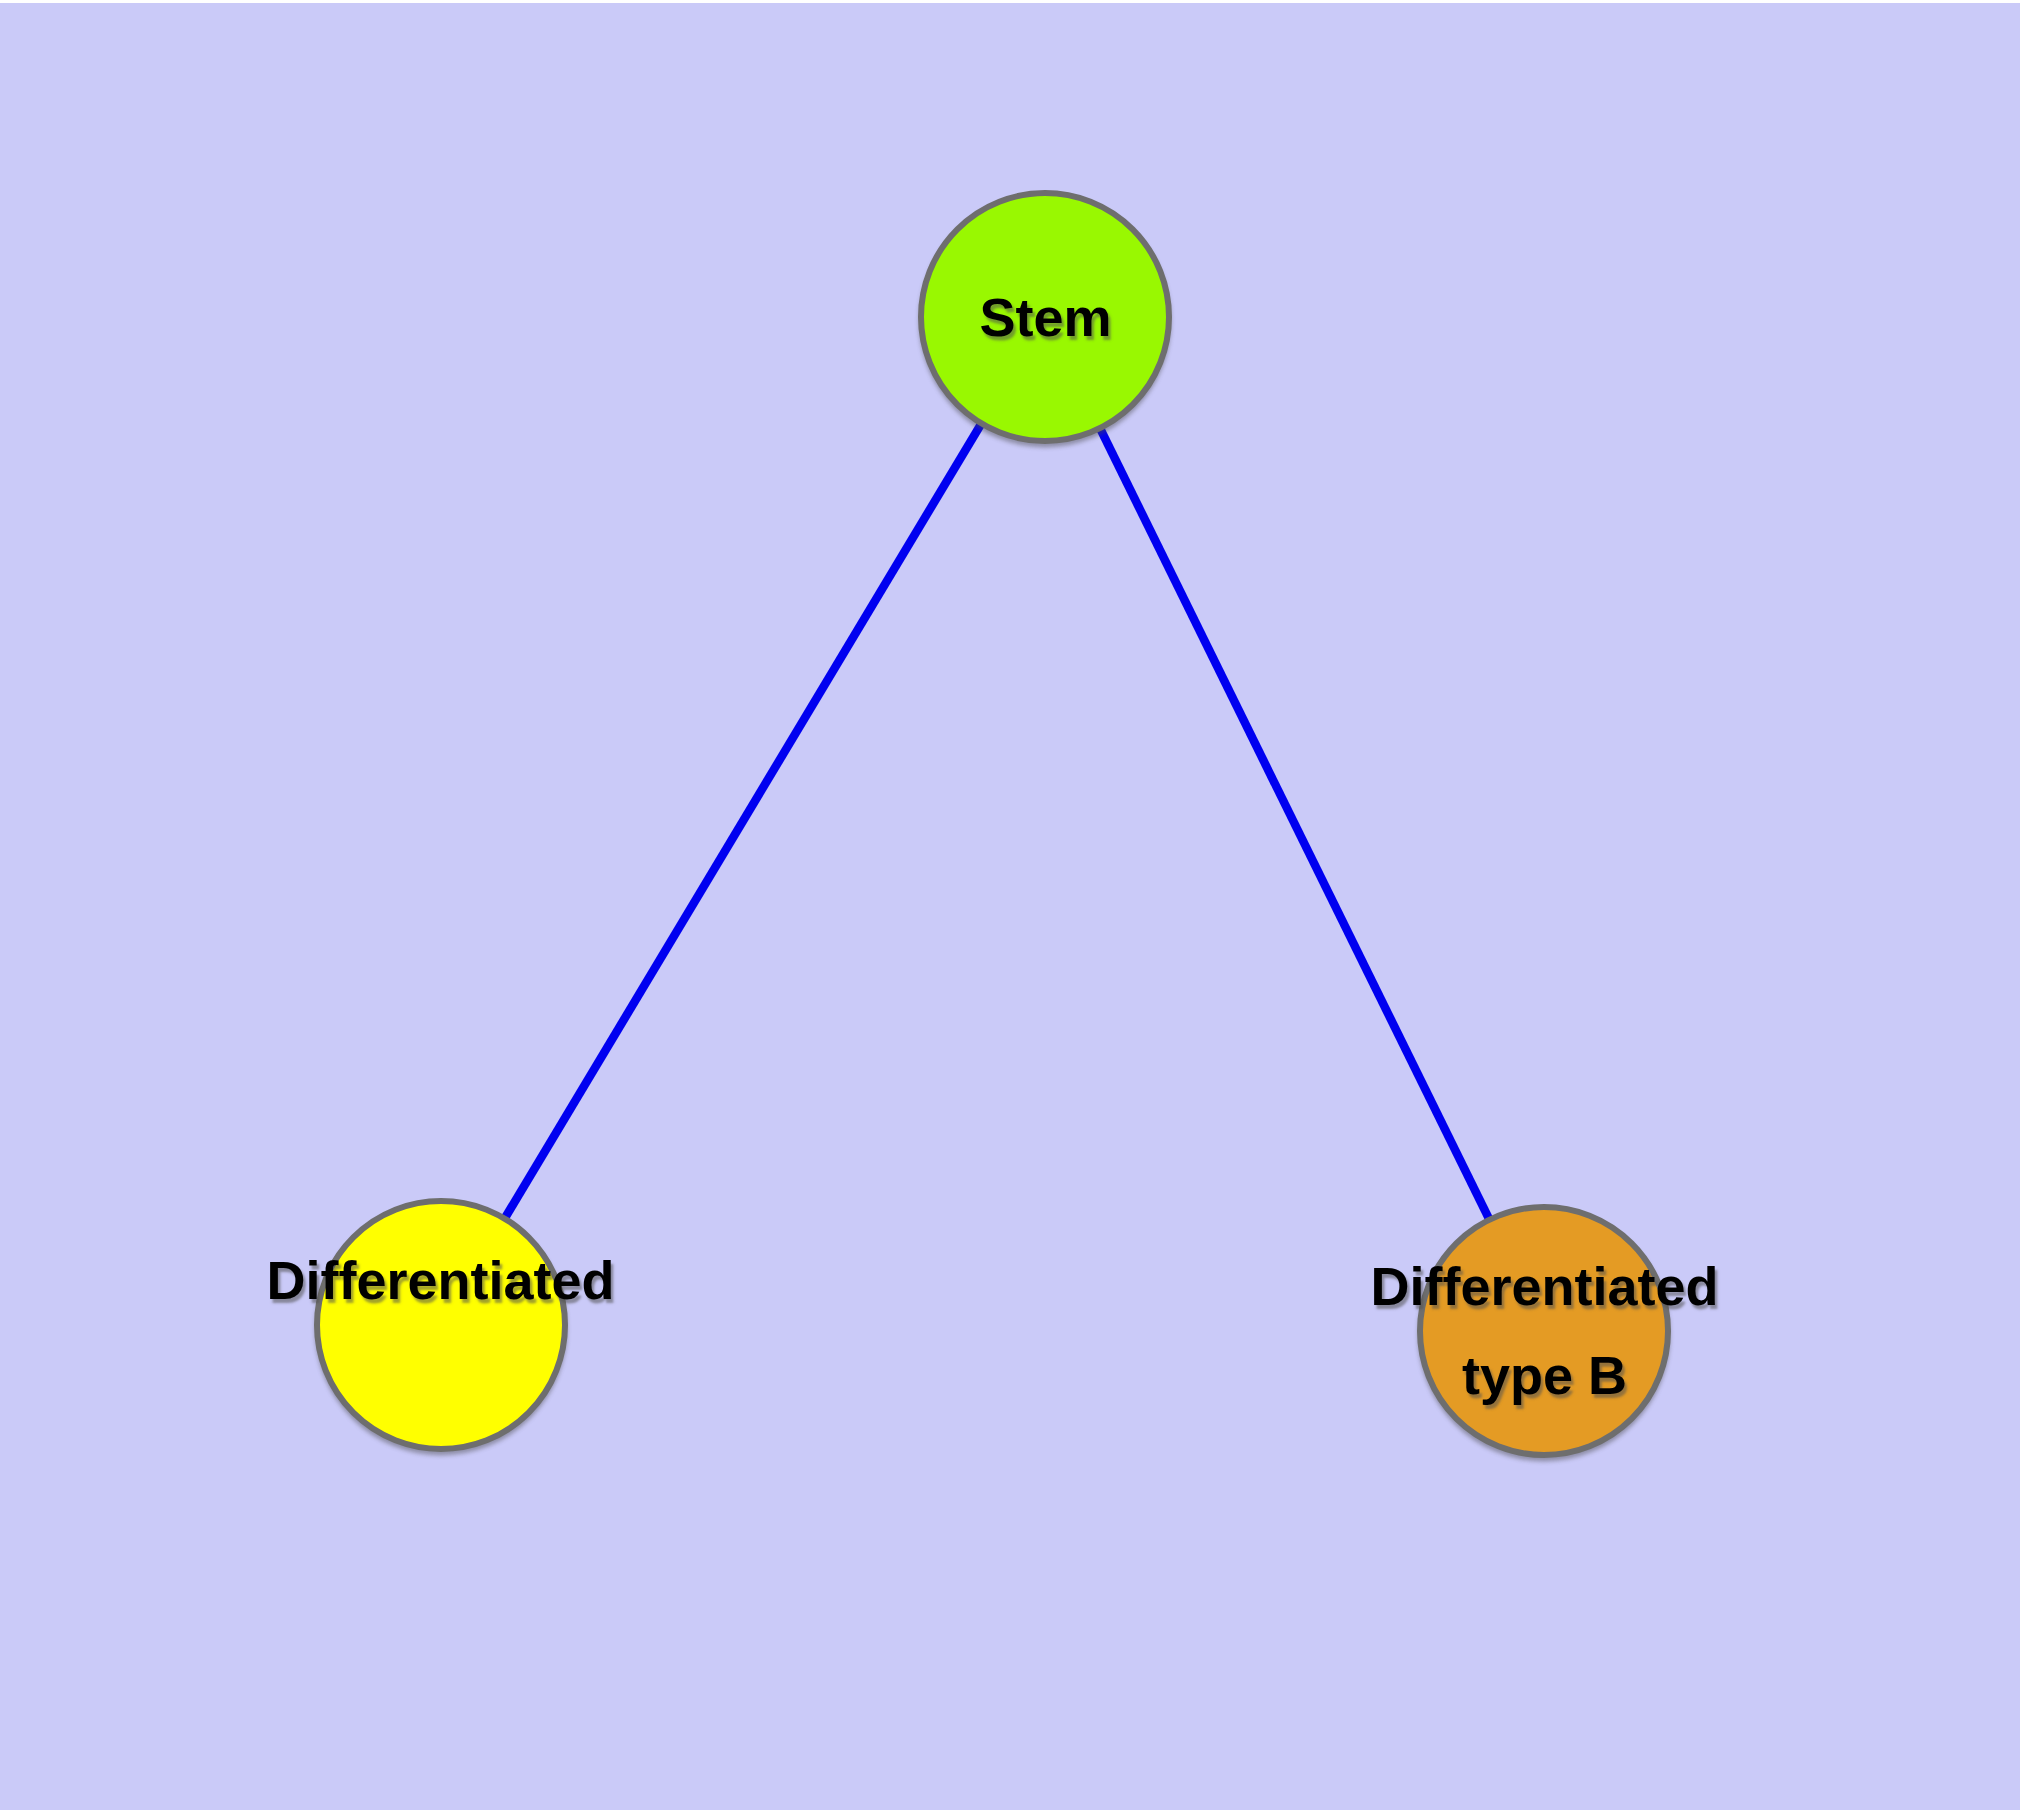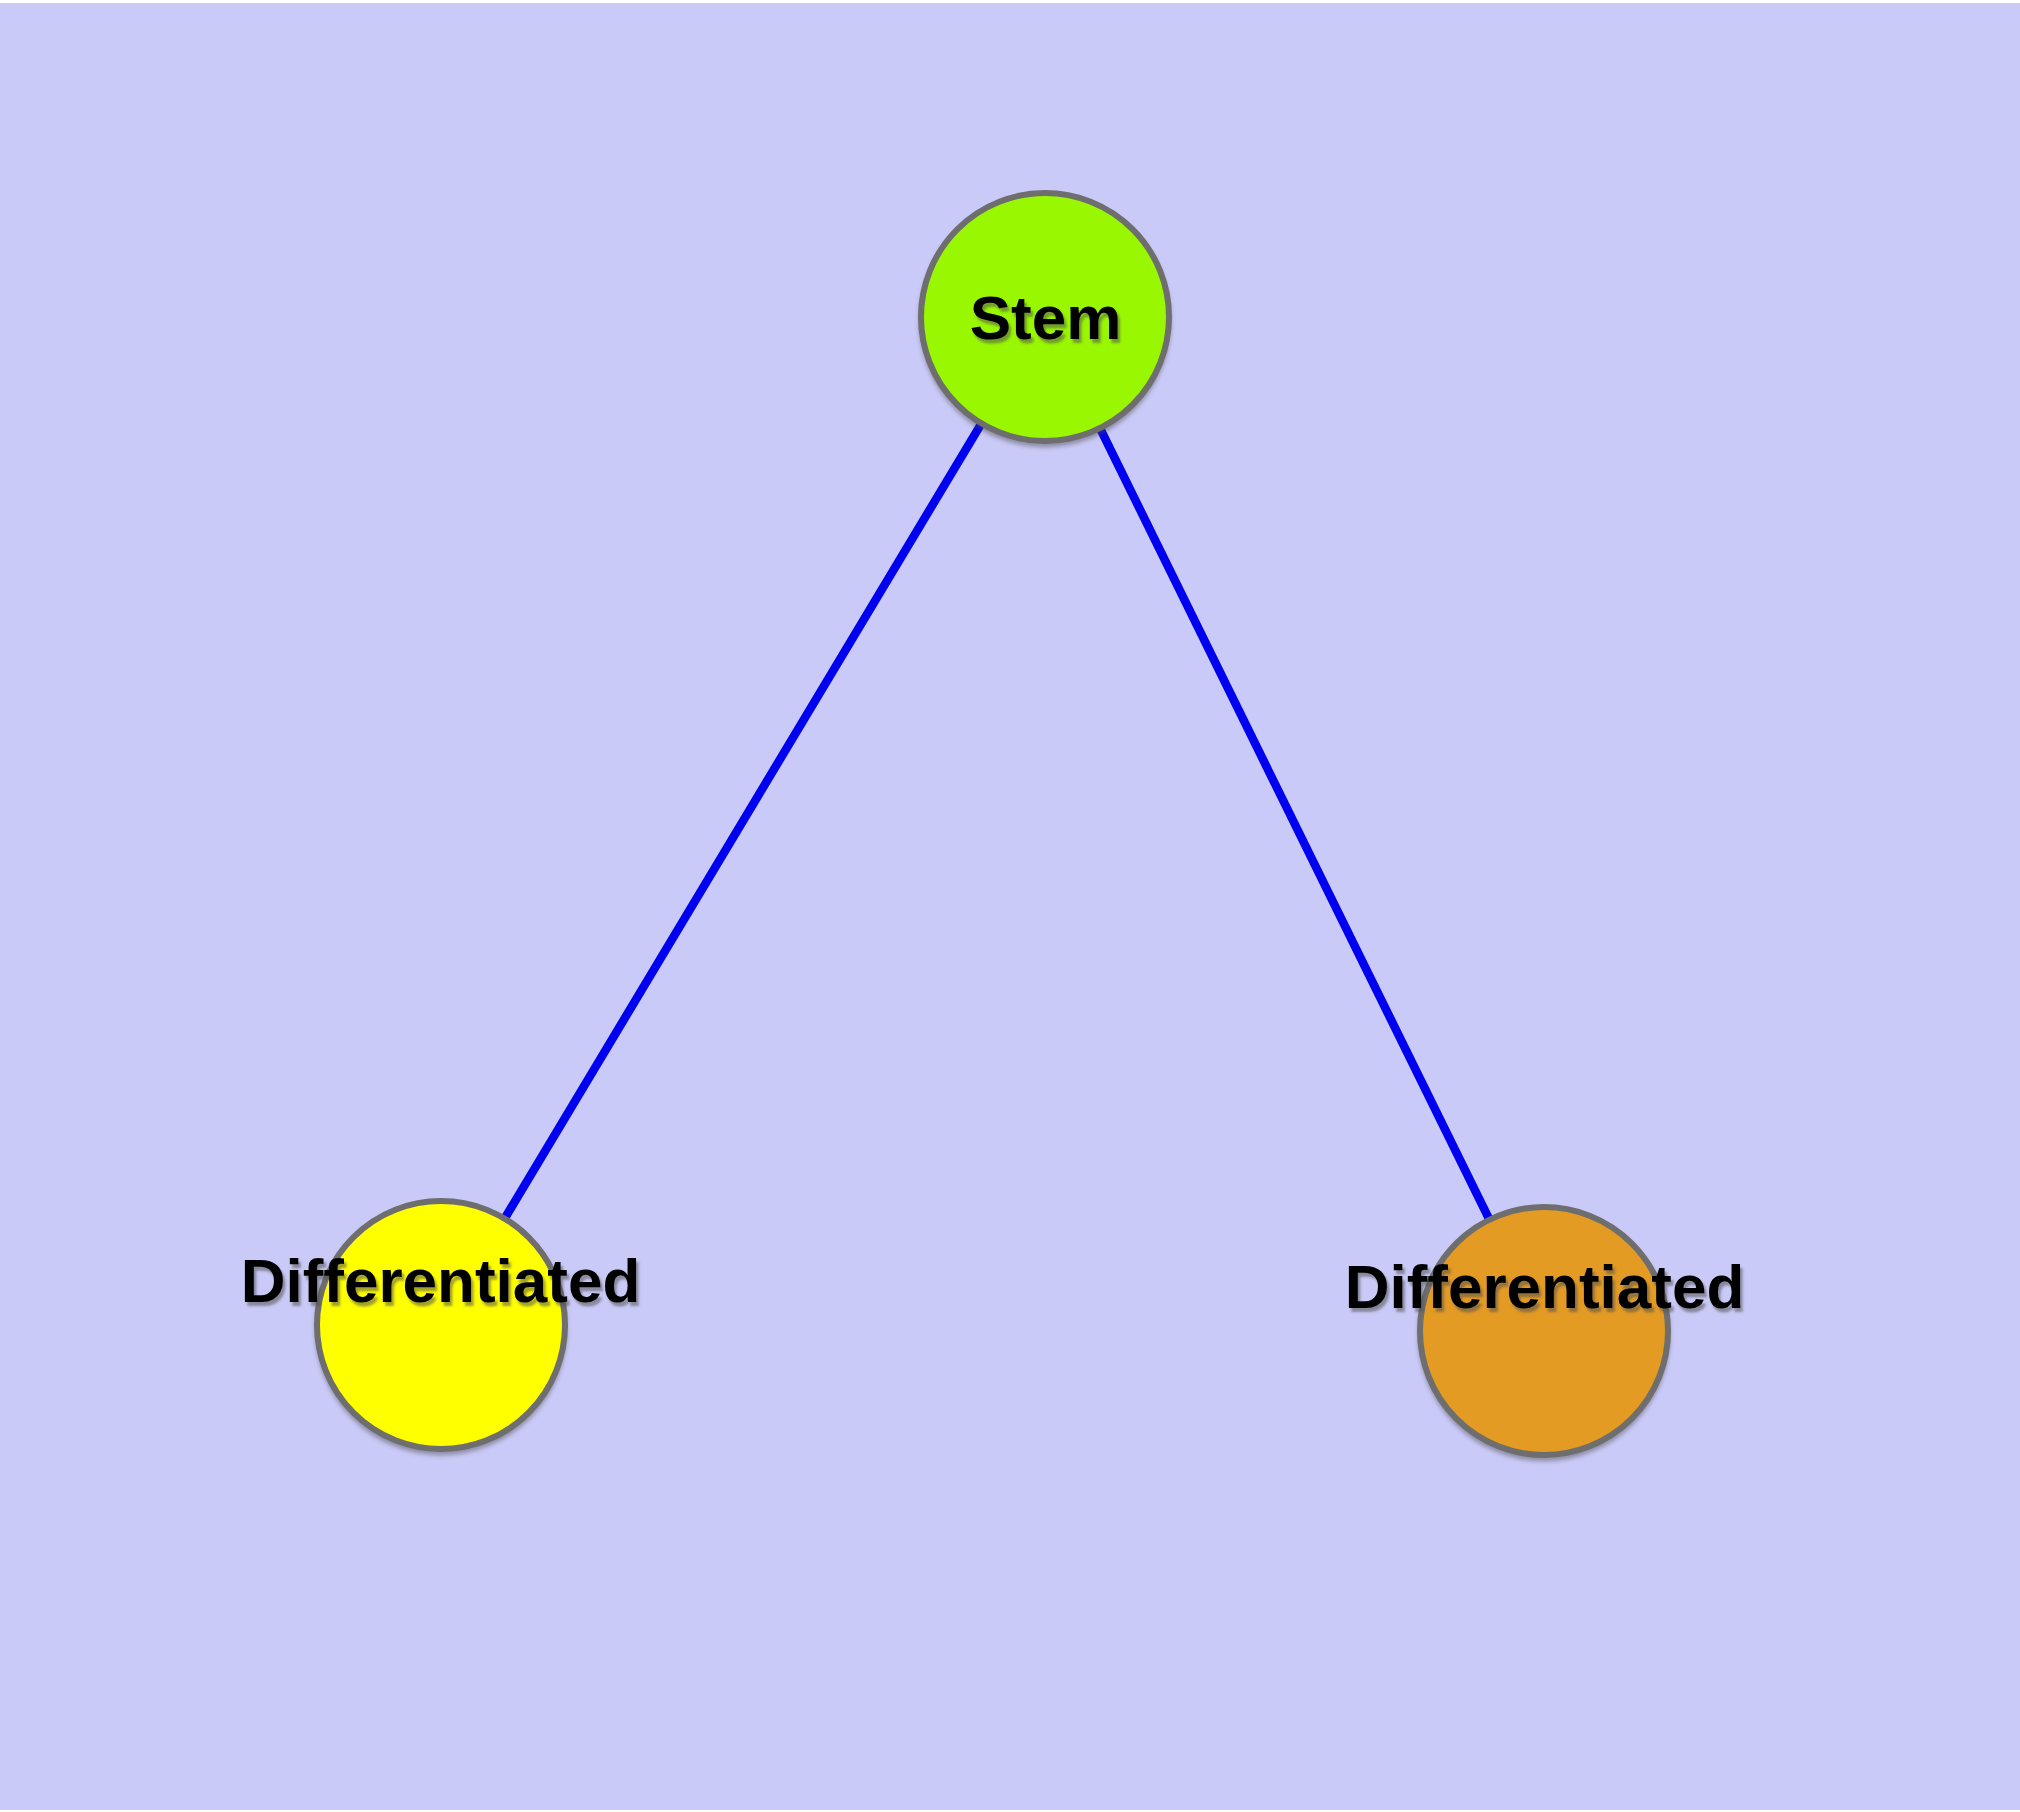--- a/index.html
+++ b/index.html
@@ -40,21 +40,21 @@
     box-sizing: border-box;
     box-shadow: 0 4.2px 4.2px -0.8px rgba(70, 70, 70, 0.45);
   }
   .node-stem   { left: 918px; top: 190px;  background: #99f801; }
   .node-type-a { left: 314px;  top: 1198px; background: #ffff00; }
   .node-type-b { left: 1417px; top: 1204px; background: #e49b24; }
   .node-label {
     position: absolute;
     color: #000000;
     font-weight: bold;
-    font-size: 62px;
+    font-size: 54px;
     line-height: 89px;
     text-align: center;
     white-space: nowrap;
     text-shadow: 2.5px 4.2px 2.5px rgba(80, 80, 80, 0.55);
     pointer-events: none;
   }
   .label-stem   { left: 791px;  top: 273px;  width: 509px; }
   .label-type-a { left: 144px;  top: 1236px; width: 593px; }
   .label-type-b { left: 1248px; top: 1242px; width: 593px; }
   .label-line { display: block; }
@@ -76,14 +76,15 @@
 <div class="node-label label-stem">
   <span class="label-line">Stem</span>
 </div>
 
 <div class="node-label label-type-a">
   <span class="label-line">Differentiated</span>
 </div>
 
 <div class="node-label label-type-b">
   <span class="label-line">Differentiated</span>
+  <span class="label-line">type B</span>
 </div>
 
 
 </body></html>

